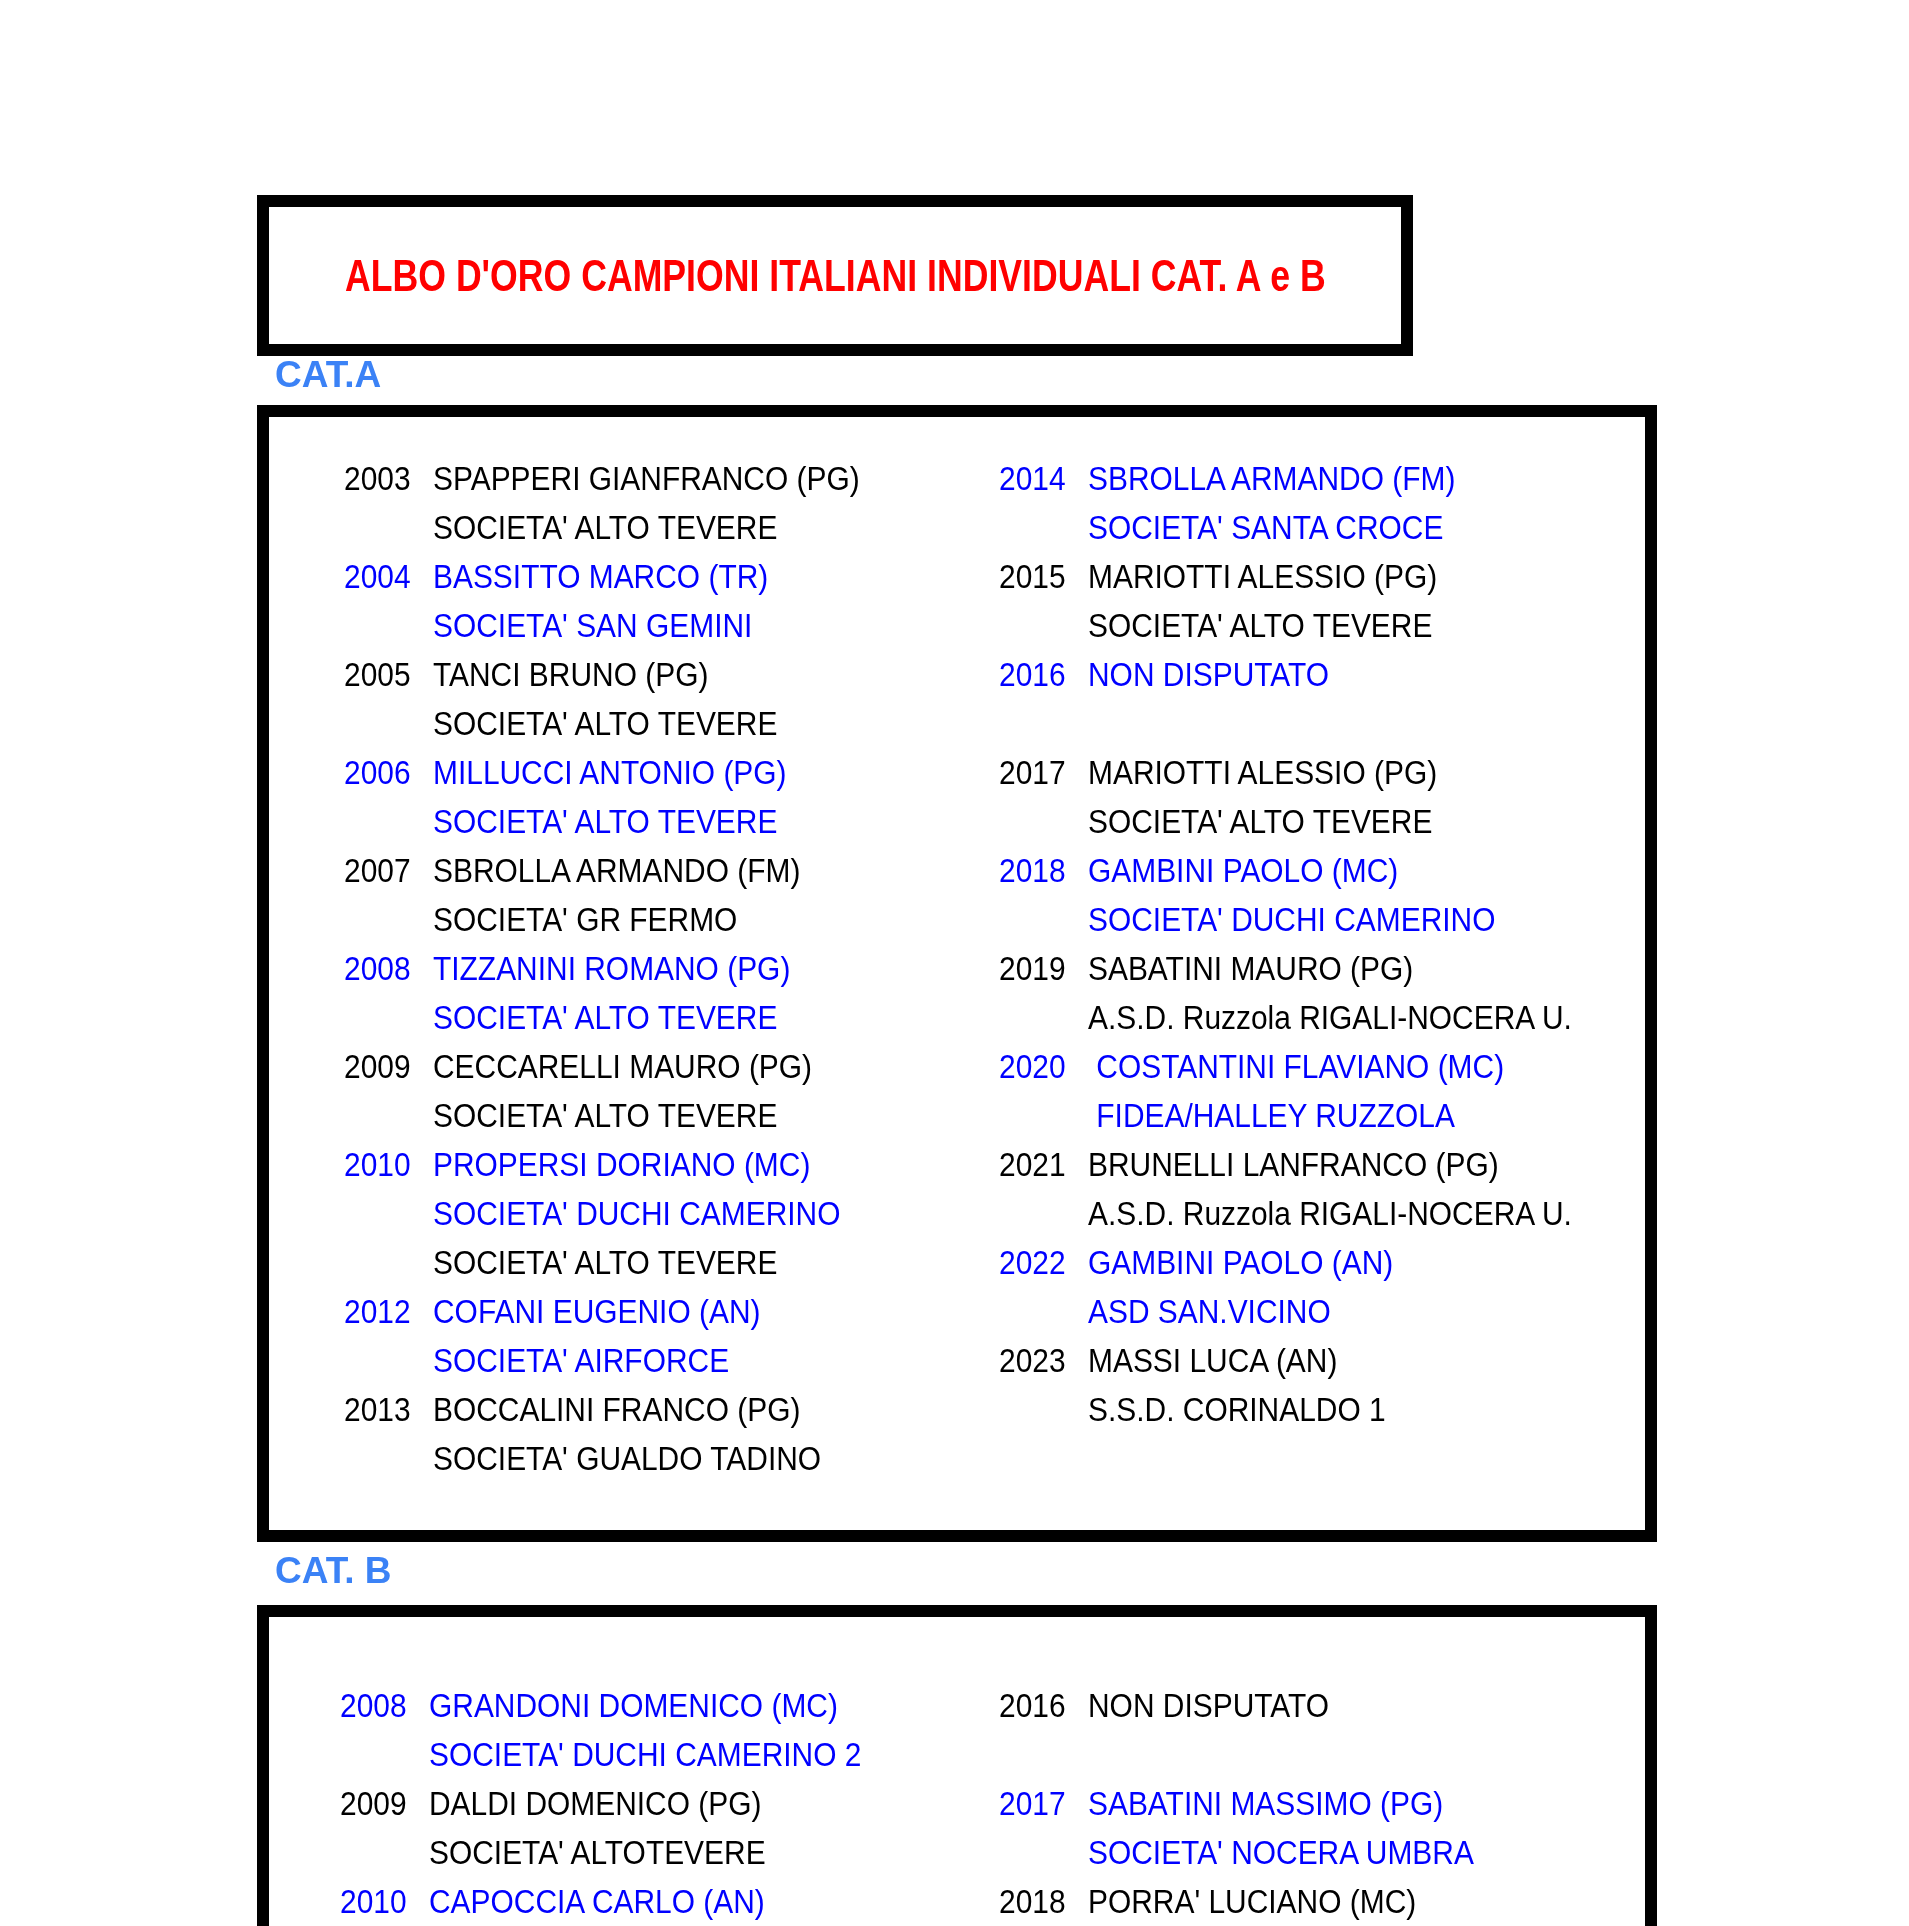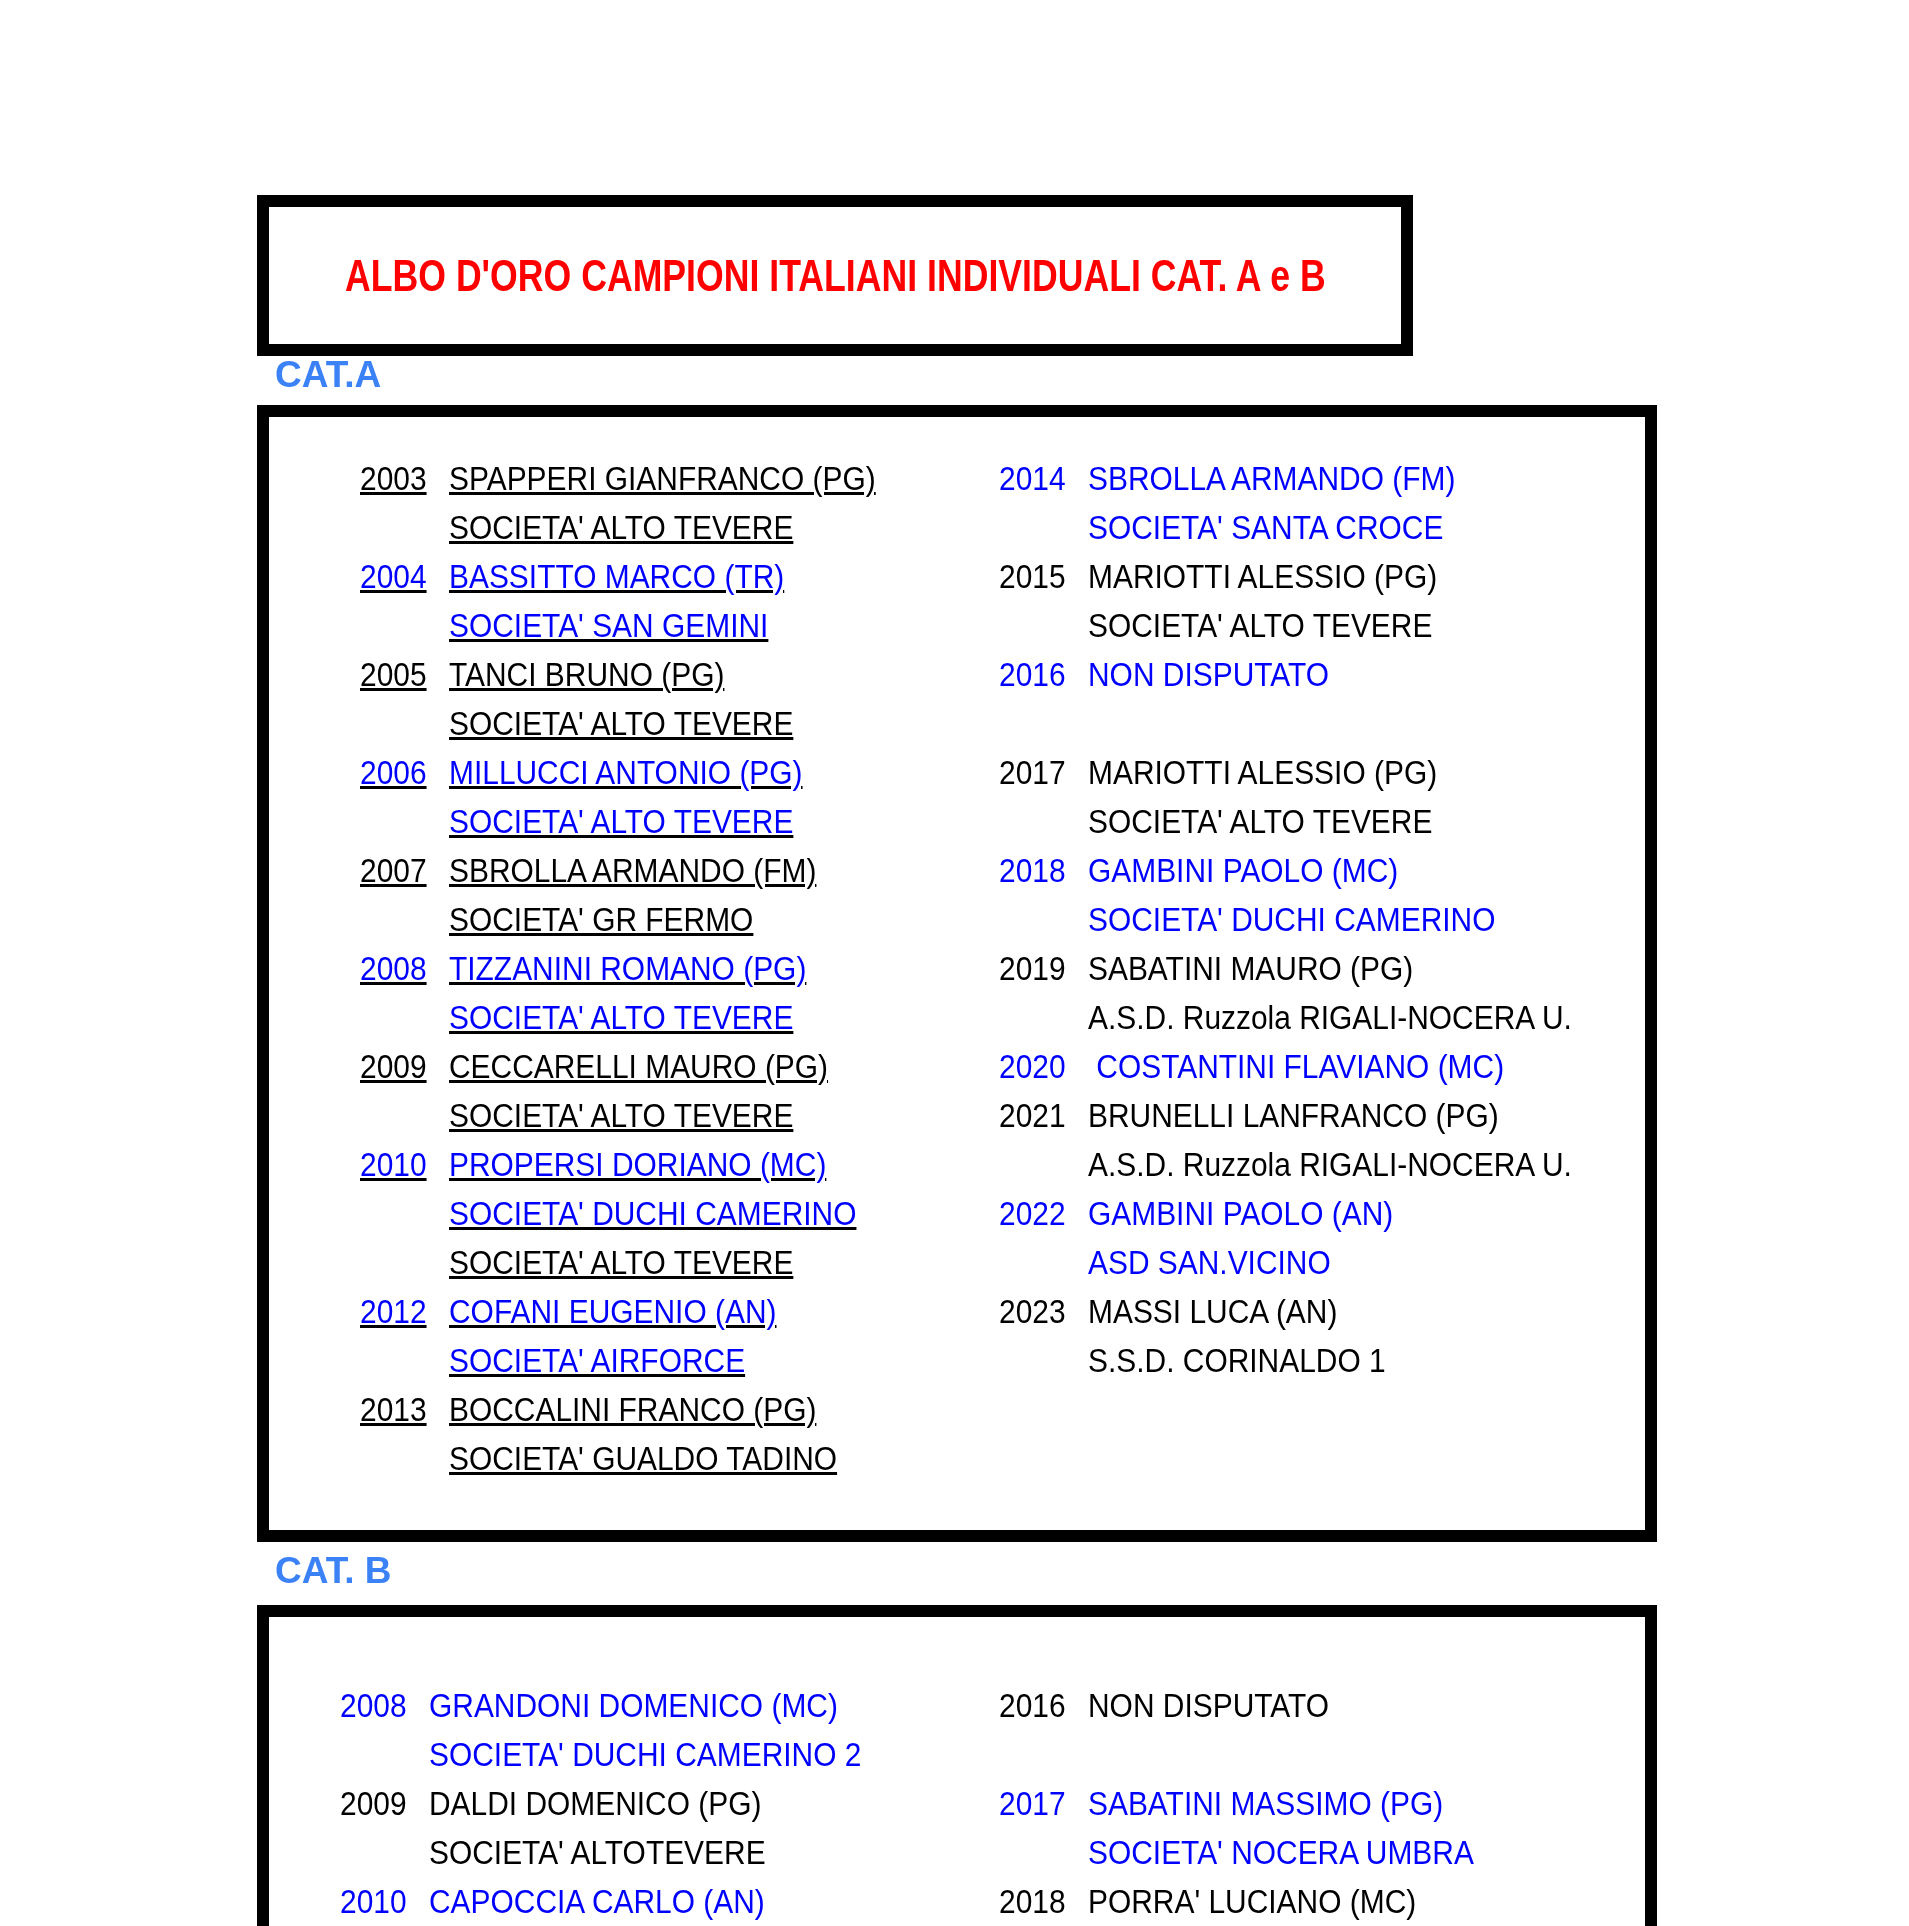--- a/index.html
+++ b/index.html
@@ -27,21 +27,21 @@
   }
   .cat-label.a { top: 356px; }
   .cat-label.b { top: 1552px; }
   .content-box {
     position: absolute; left: 257px; width: 1400px; box-sizing: border-box;
     border: 12.7px solid #000000; background: transparent;
   }
   .box-a { top: 405px; height: 1137px; }
   .box-b { top: 1605px; height: 895px; }
   .col { position: absolute; }
-  .col-a-left  { left: 360px;  top: 454px; text-decoration: underline; }
+  .col-a-left  { left: 344px;  top: 454px; }
   .col-a-right { left: 999px; top: 454px; }
   .col-b-left  { left: 340px;  top: 1681px; }
   .col-b-right { left: 999px; top: 1681px; }
   .row { height: 49px; line-height: 49px; display: flex; font-size: 34px; }
   .year {
     flex: 0 0 89px; width: 89px; white-space: pre;
     transform: scaleX(0.88); transform-origin: 0 50%;
   }
   .txt {
     white-space: pre;
@@ -192,20 +192,24 @@
     </div>
     <div class="row">
       <span class="year c-black"></span>
       <span class="txt c-black">A.S.D. Ruzzola RIGALI-NOCERA U.</span>
     </div>
     <div class="row">
       <span class="year c-blue">2020</span>
       <span class="txt c-blue"> COSTANTINI FLAVIANO (MC)</span>
     </div>
     <div class="row">
+      <span class="year c-blue"></span>
+      <span class="txt c-blue"> FIDEA/HALLEY RUZZOLA</span>
+    </div>
+    <div class="row">
       <span class="year c-black">2021</span>
       <span class="txt c-black">BRUNELLI LANFRANCO (PG)</span>
     </div>
     <div class="row">
       <span class="year c-black"></span>
       <span class="txt c-black">A.S.D. Ruzzola RIGALI-NOCERA U.</span>
     </div>
     <div class="row">
       <span class="year c-blue">2022</span>
       <span class="txt c-blue">GAMBINI PAOLO (AN)</span>

